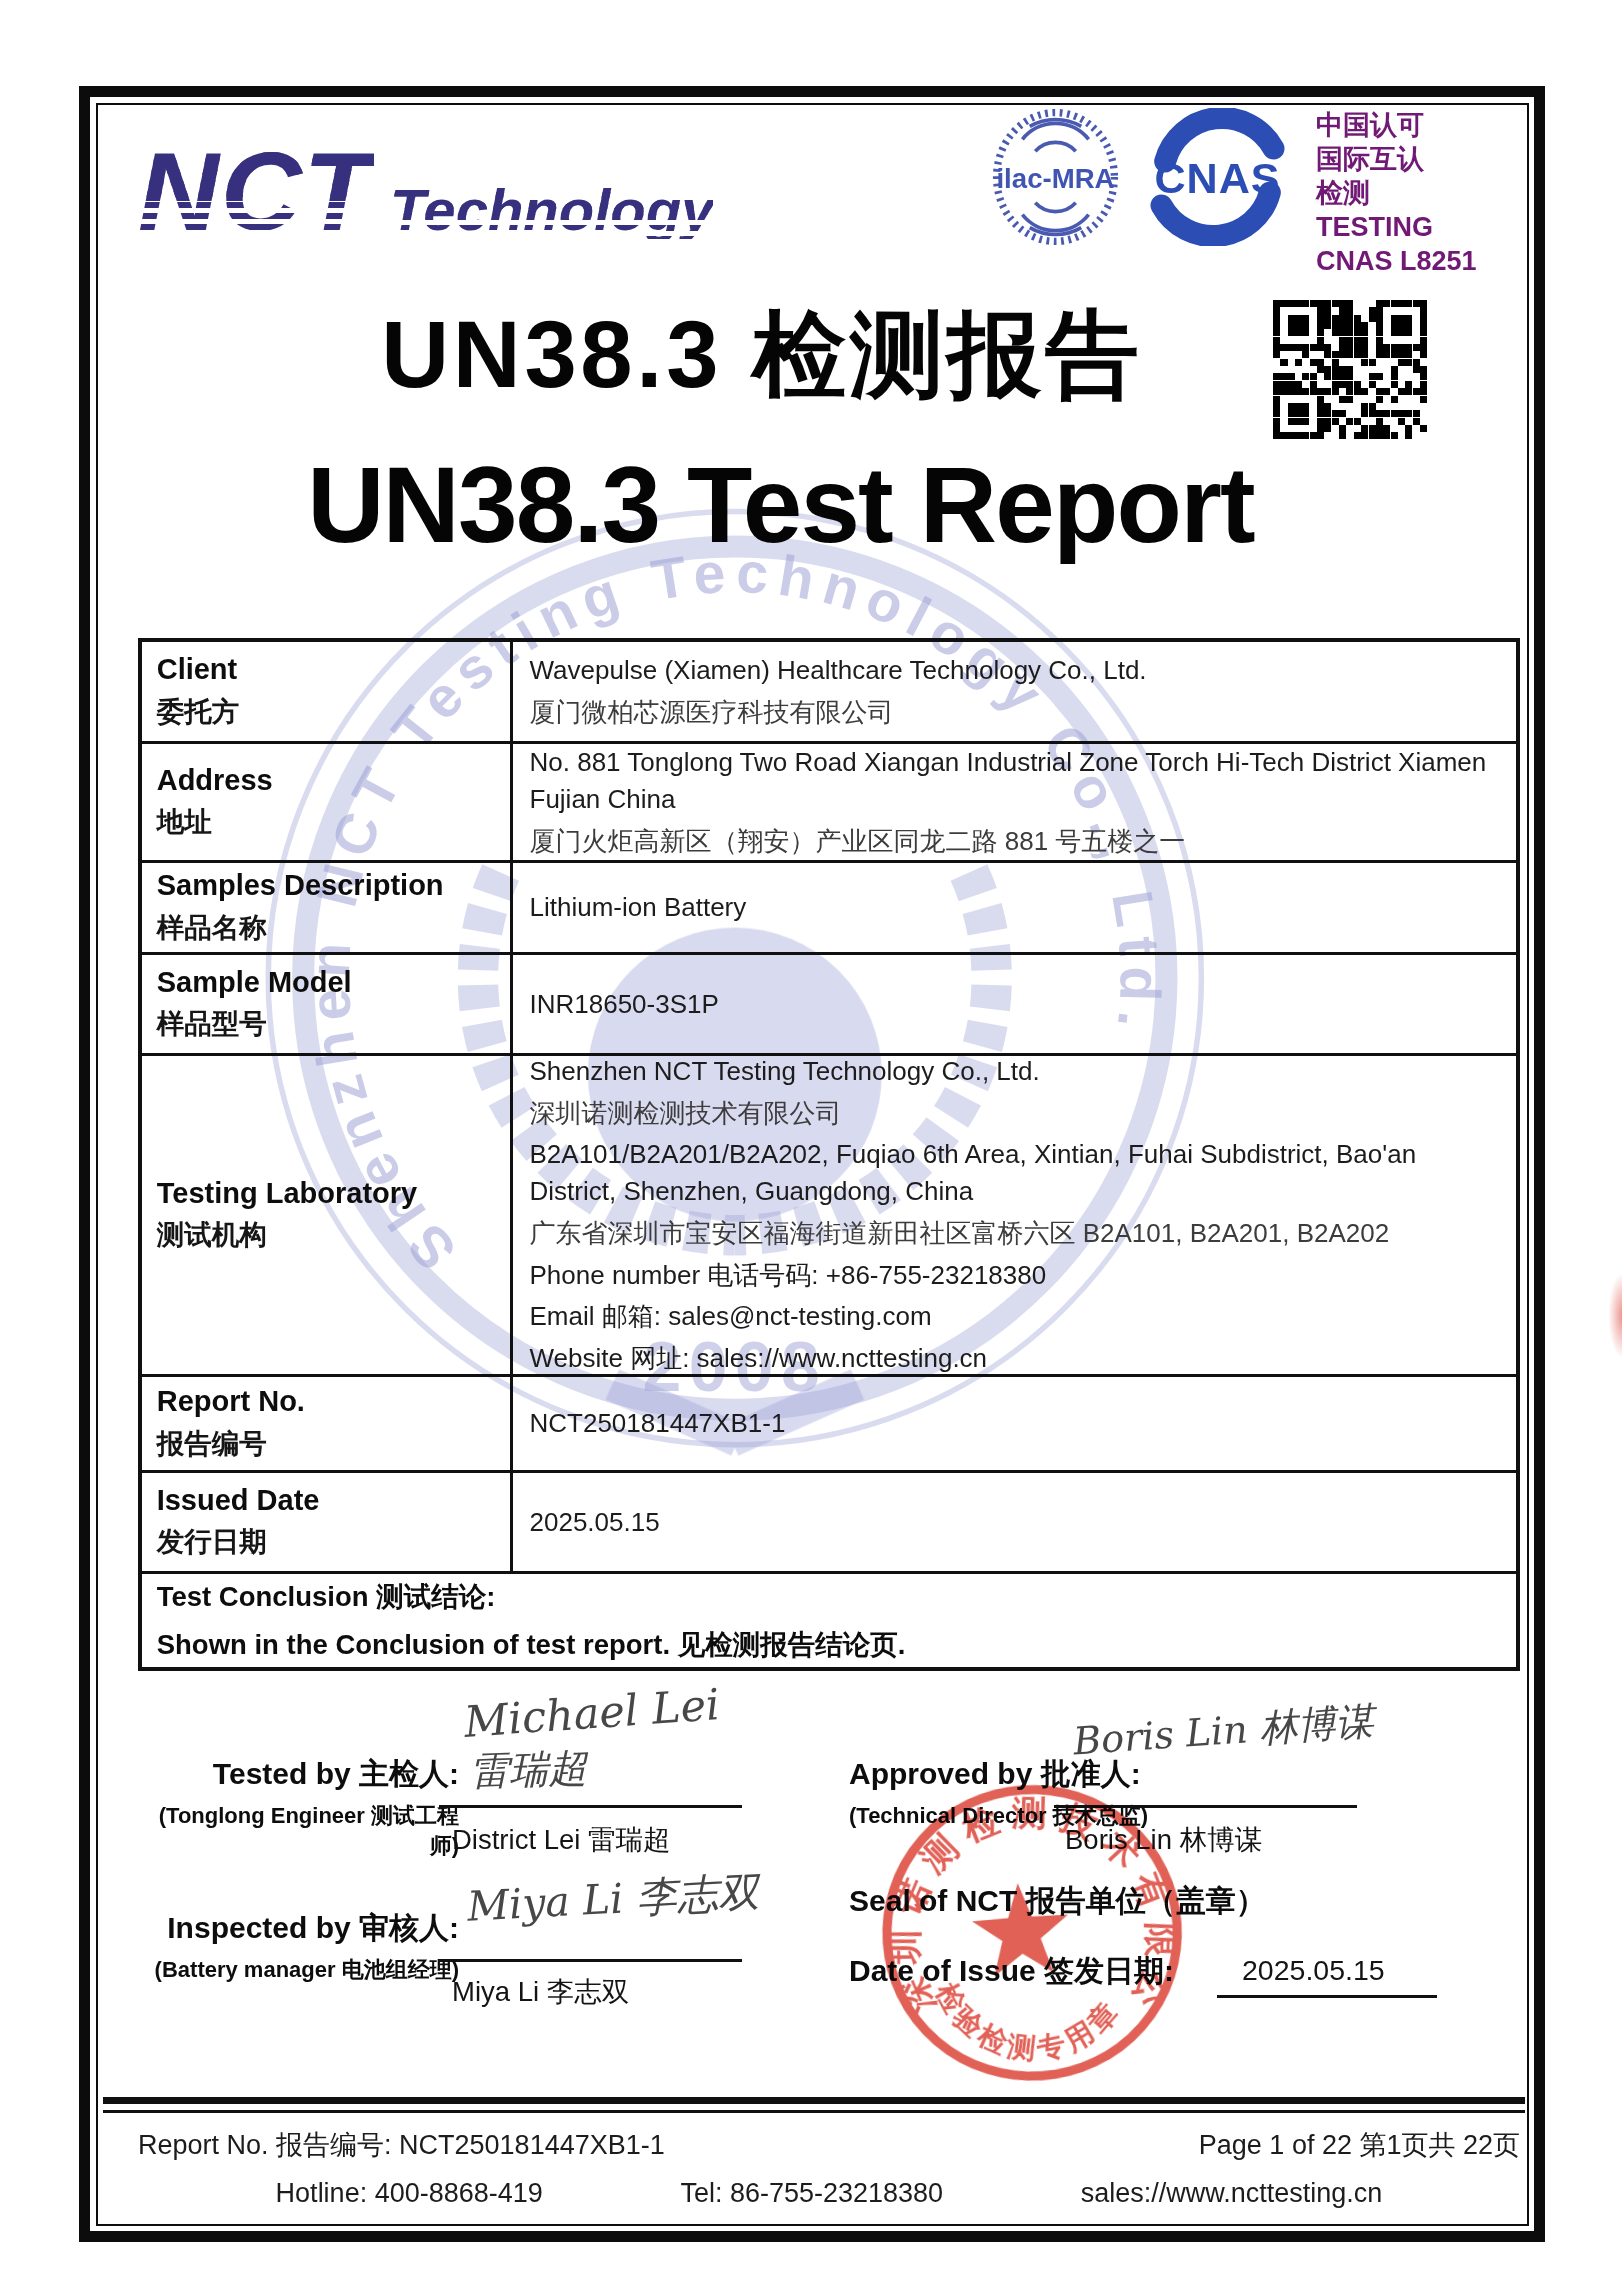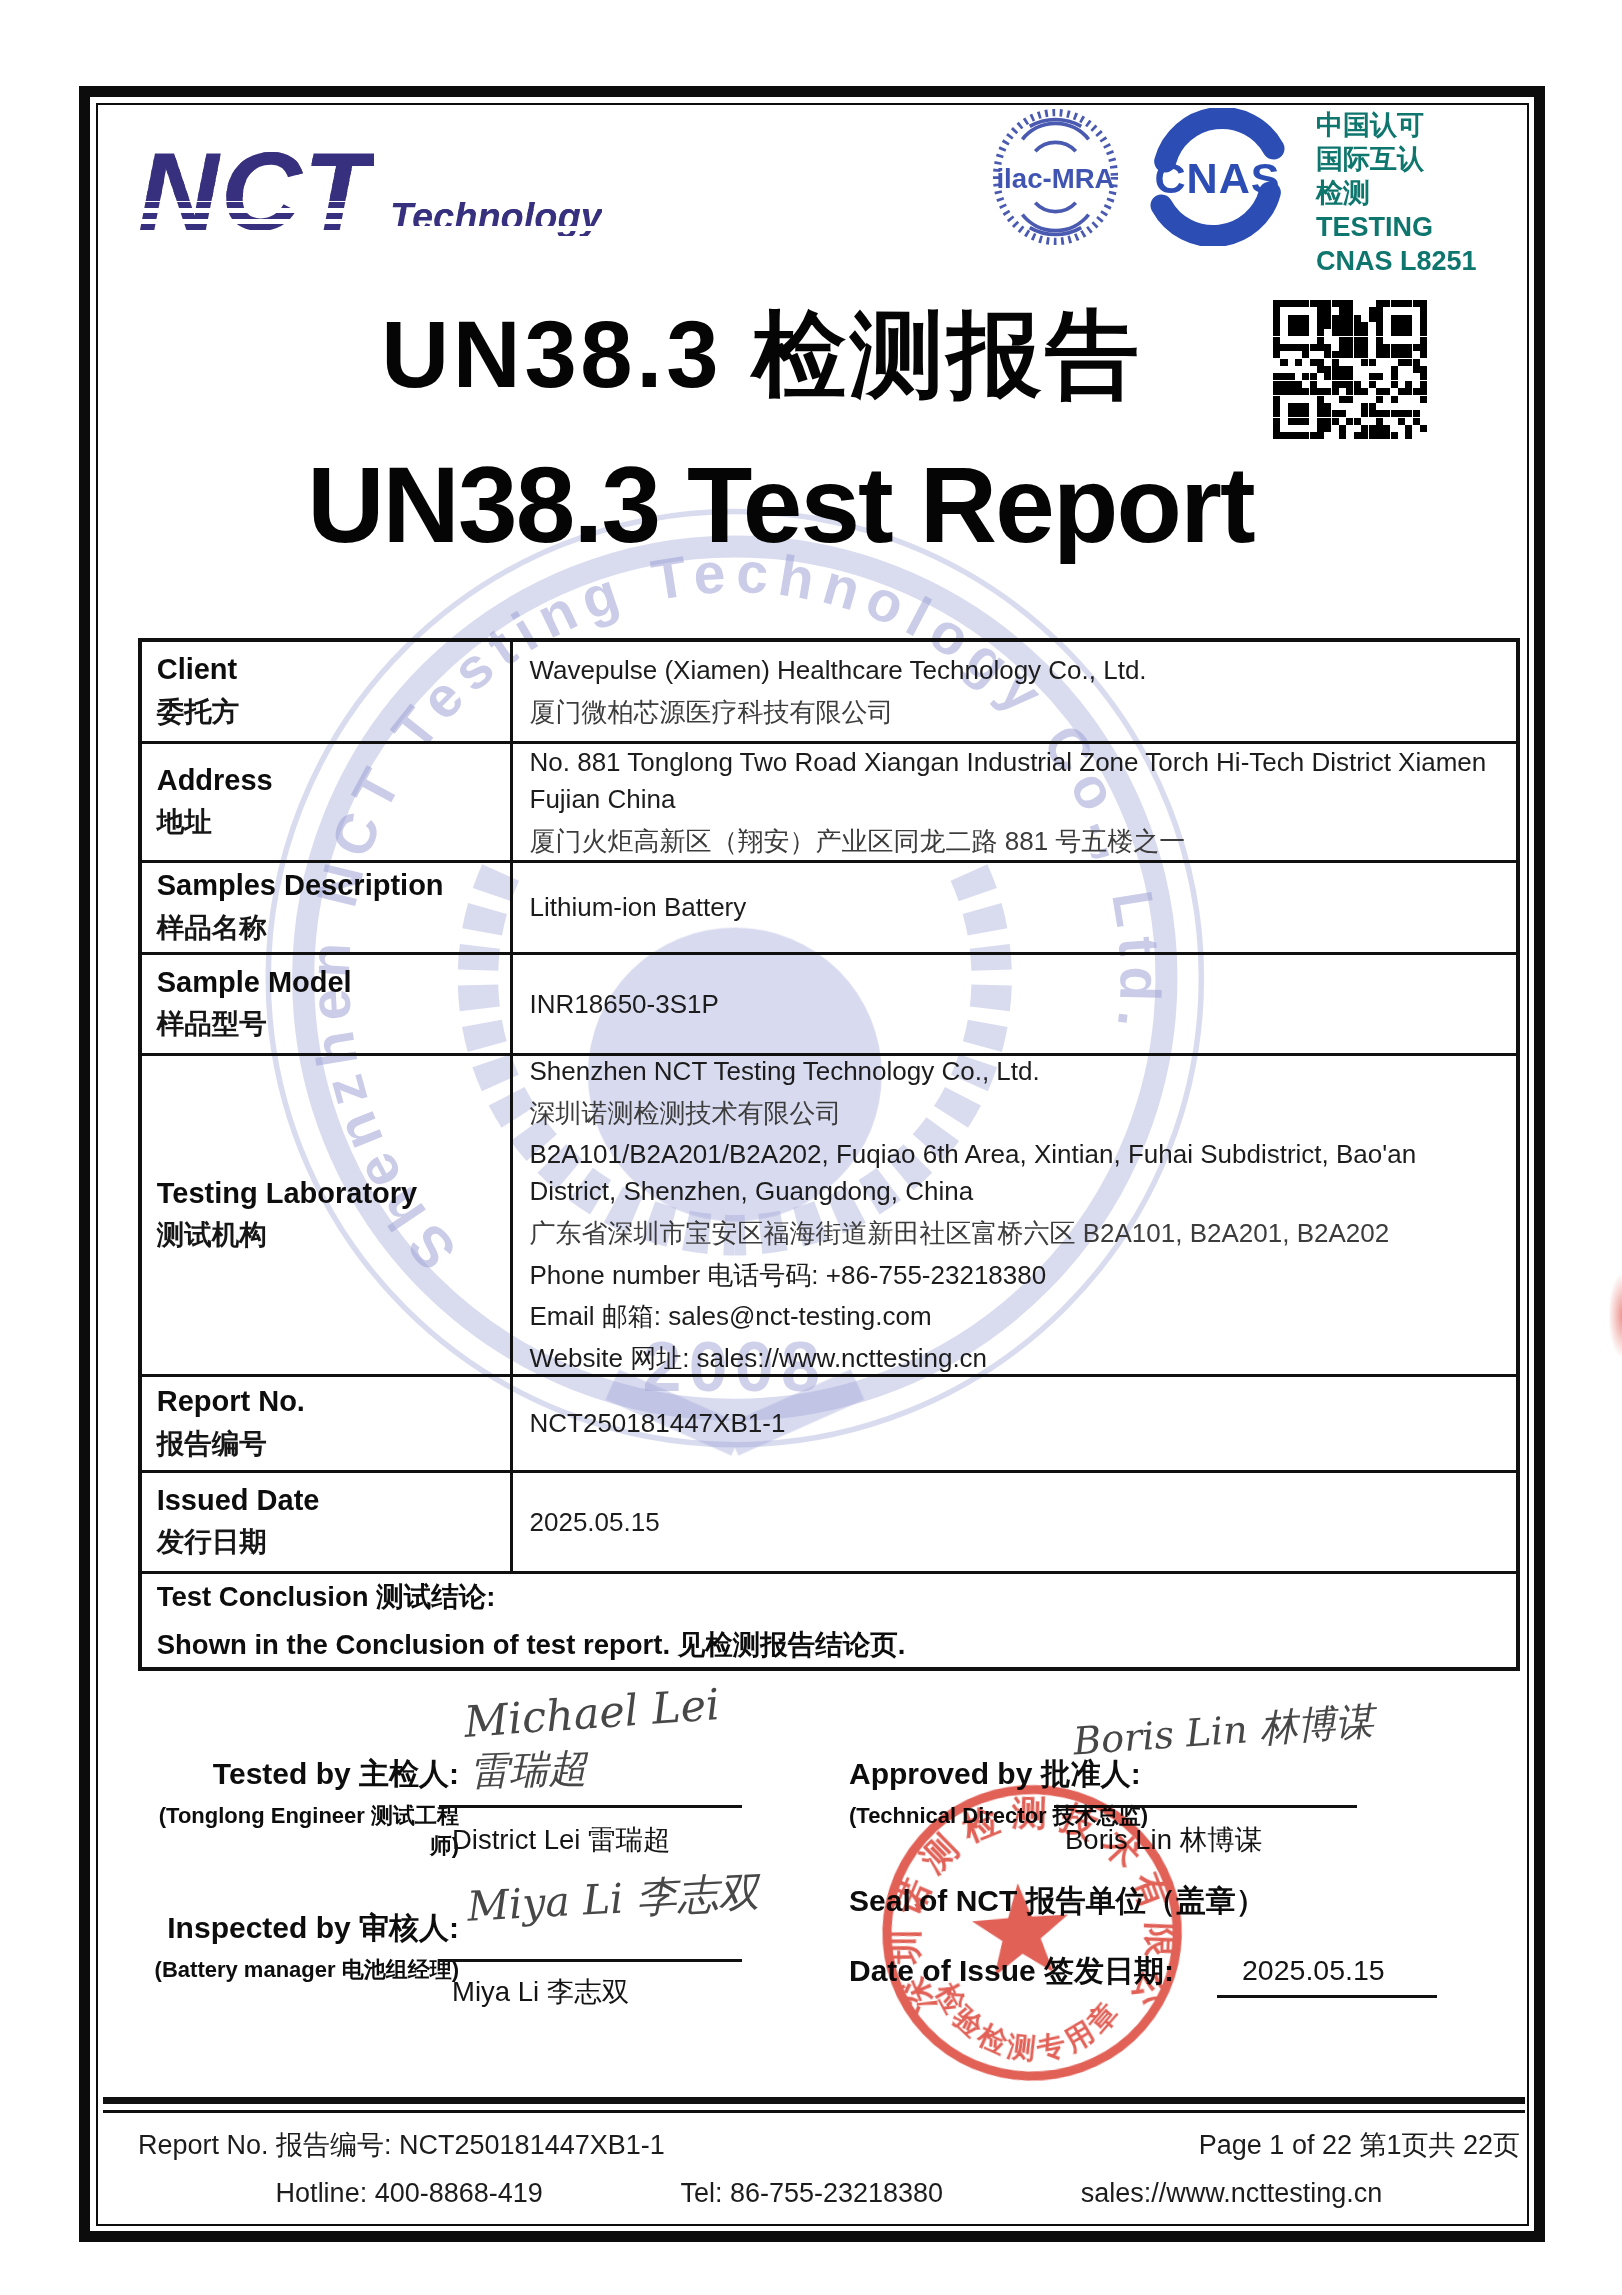--- a/index.html
+++ b/index.html
@@ -13,32 +13,32 @@
     border:11px solid #0c0c0c;box-sizing:border-box;}
   .frame-inner{position:absolute;left:96px;top:103px;width:1433px;height:2123px;
     border:2.8px solid #0c0c0c;box-sizing:border-box;}
   
   .logo{position:absolute;left:138px;top:136px;display:flex;align-items:baseline;gap:16.5px;}
   .logo .nct{
     font-size:112px;font-weight:700;font-style:italic;letter-spacing:1.8px;
     color:#37307e;line-height:1;
   }
   .logo .tech{
-    font-size:38px;font-weight:700;font-style:italic;color:#37307e;line-height:1;
+    font-size:58px;font-weight:700;font-style:italic;color:#37307e;line-height:1;
   }
   @supports ((-webkit-background-clip:text)){
     .logo .nct,.logo .tech{
       background:
         linear-gradient(#37307e 0 58%, rgba(0,0,0,0) 58%),
         repeating-linear-gradient(180deg,#37307e 0 6.4px, rgba(0,0,0,0) 6.4px 11px);
       -webkit-background-clip:text;background-clip:text;color:transparent;
     }
   }
   .certs{position:absolute;left:992px;top:108px;display:flex;gap:26px;align-items:flex-start;}
-  .cnas-lines{color:#0f766e;font-weight:700;font-size:27px;line-height:34px;}
+  .cnas-lines{color:#701a75;font-weight:700;font-size:27px;line-height:34px;}
   
   .title-zh{position:absolute;left:0;top:292px;width:1524px;text-align:center;
     font-size:94px;font-weight:700;letter-spacing:3.7px;color:#050505;}
   .title-en{position:absolute;left:0;top:443px;width:1561px;text-align:center;
     font-size:107px;font-weight:700;letter-spacing:-1.8px;color:#050505;}
   
   .qr{position:absolute;left:1273px;top:300px;width:156px;height:141px;background:#fff;}
   .qrm{position:absolute;background:#000;}
   
   .watermark{position:absolute;left:0;top:0;pointer-events:none;}

